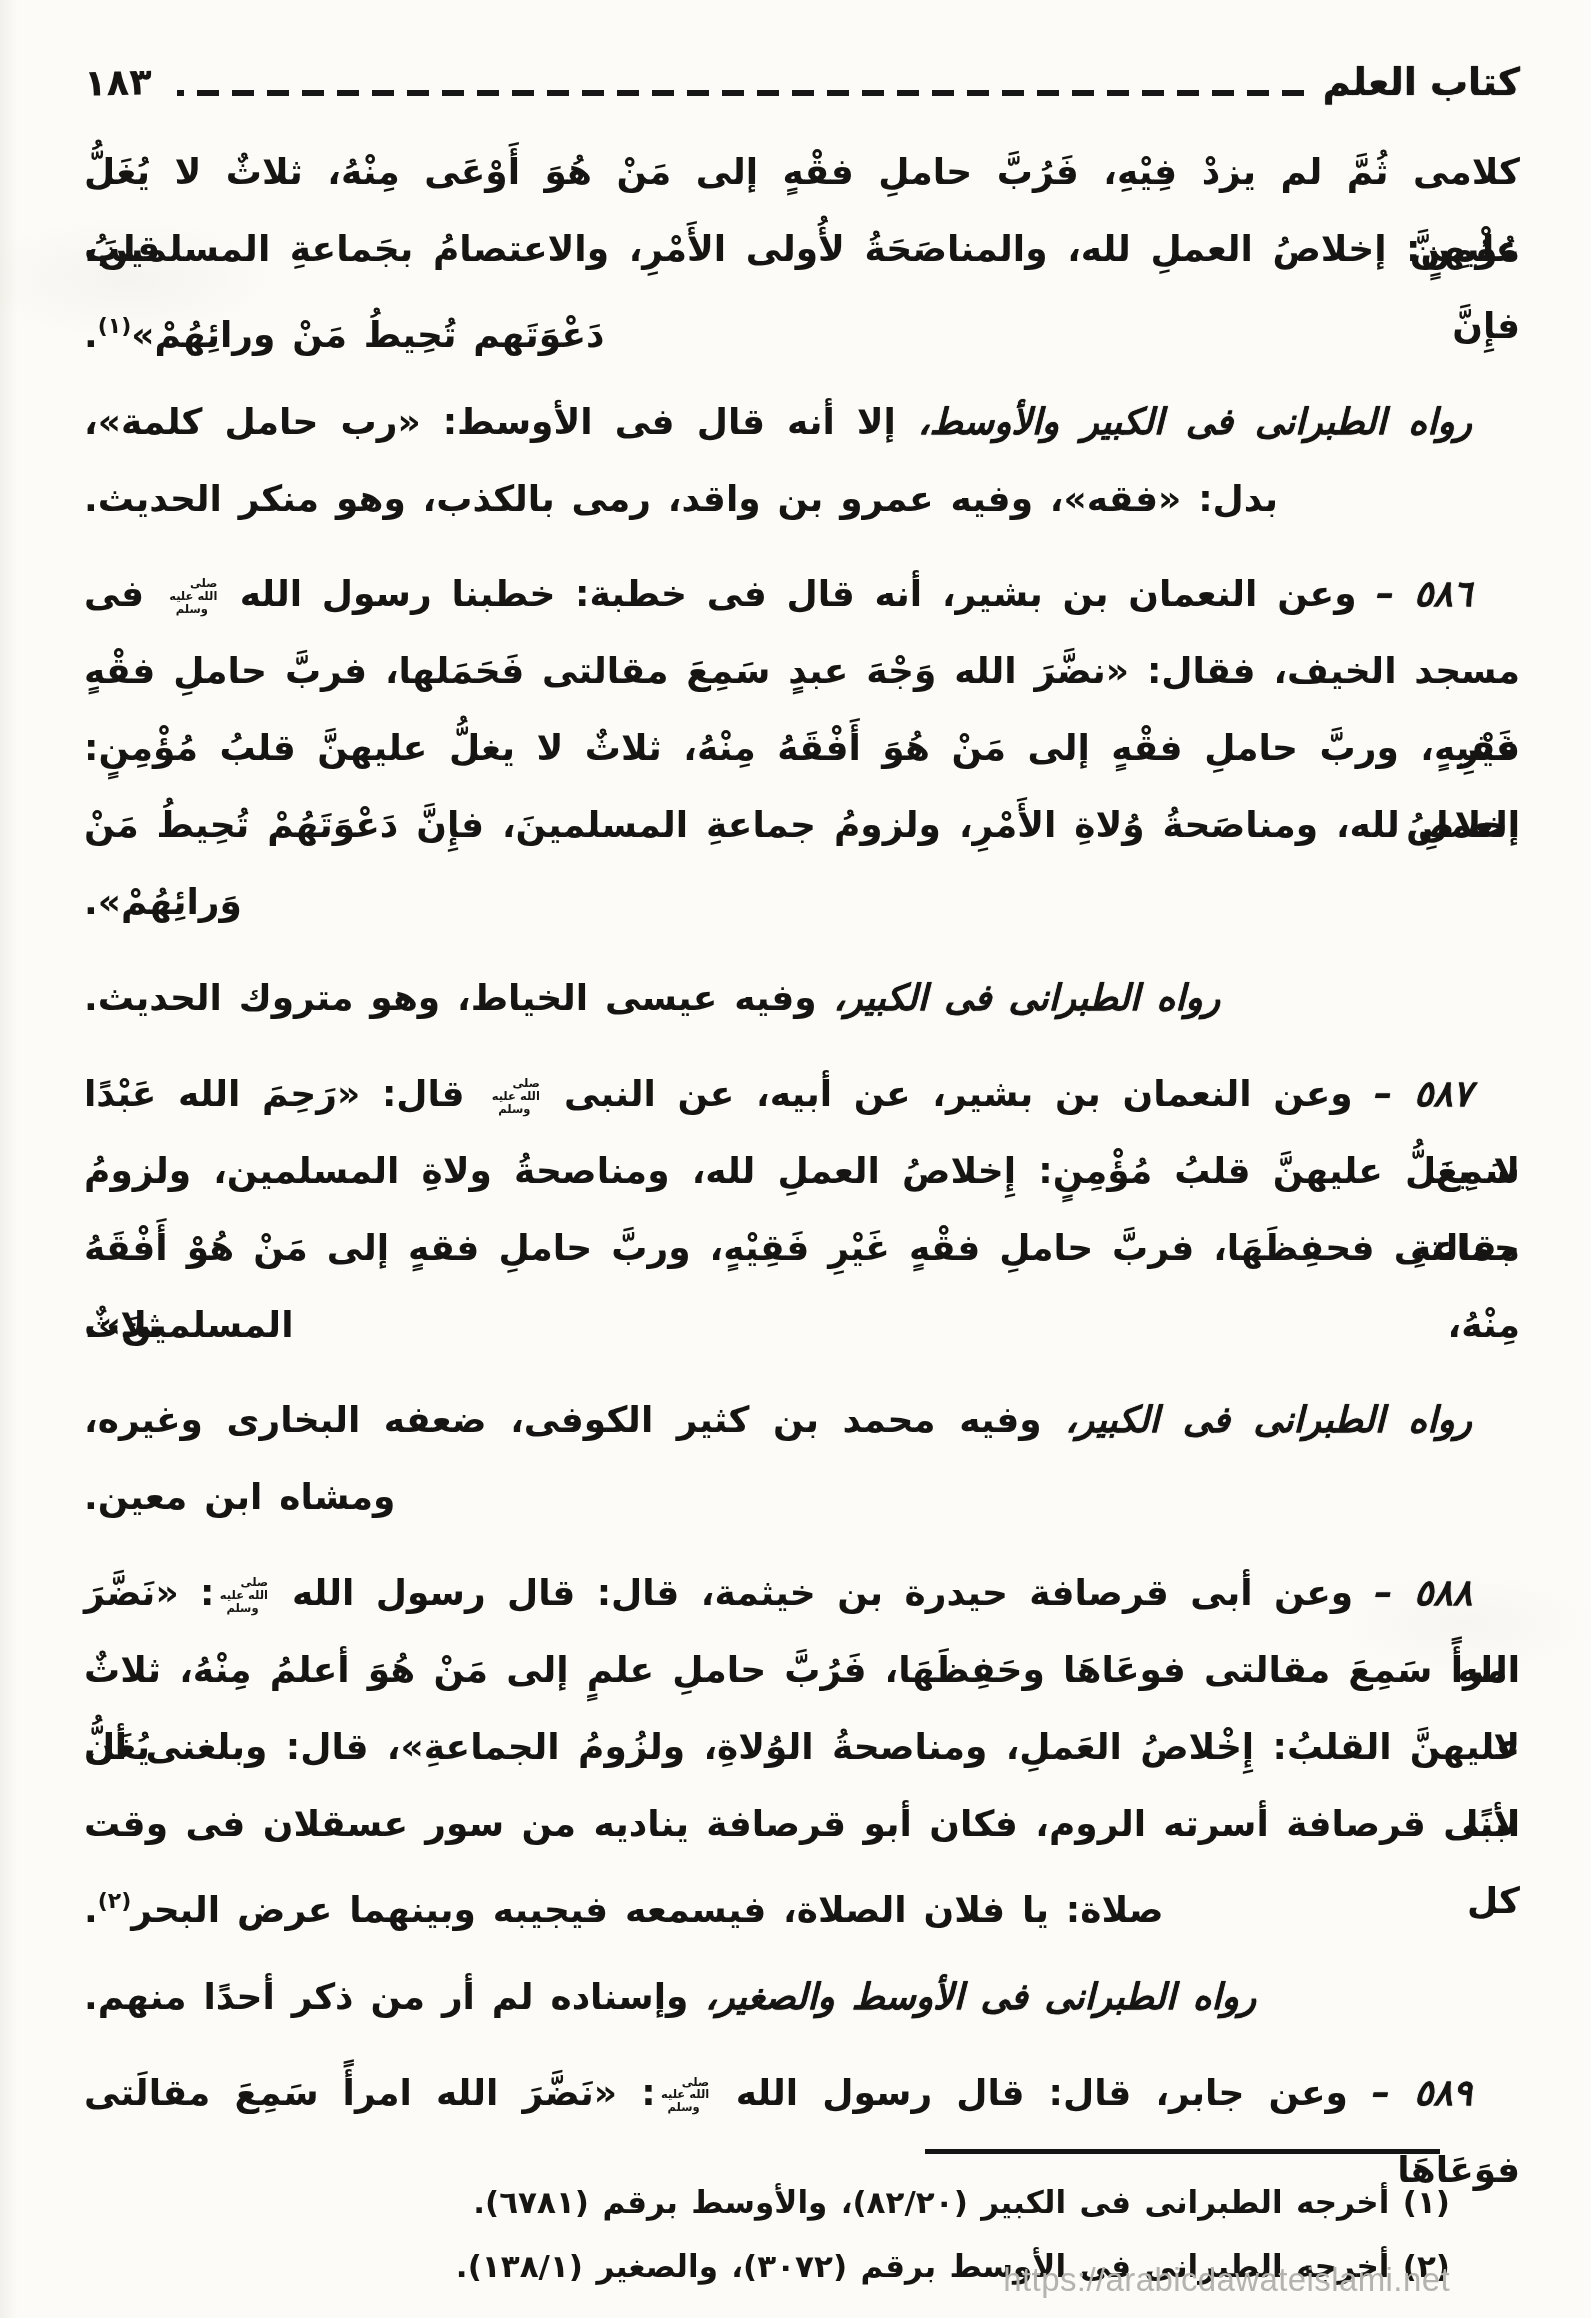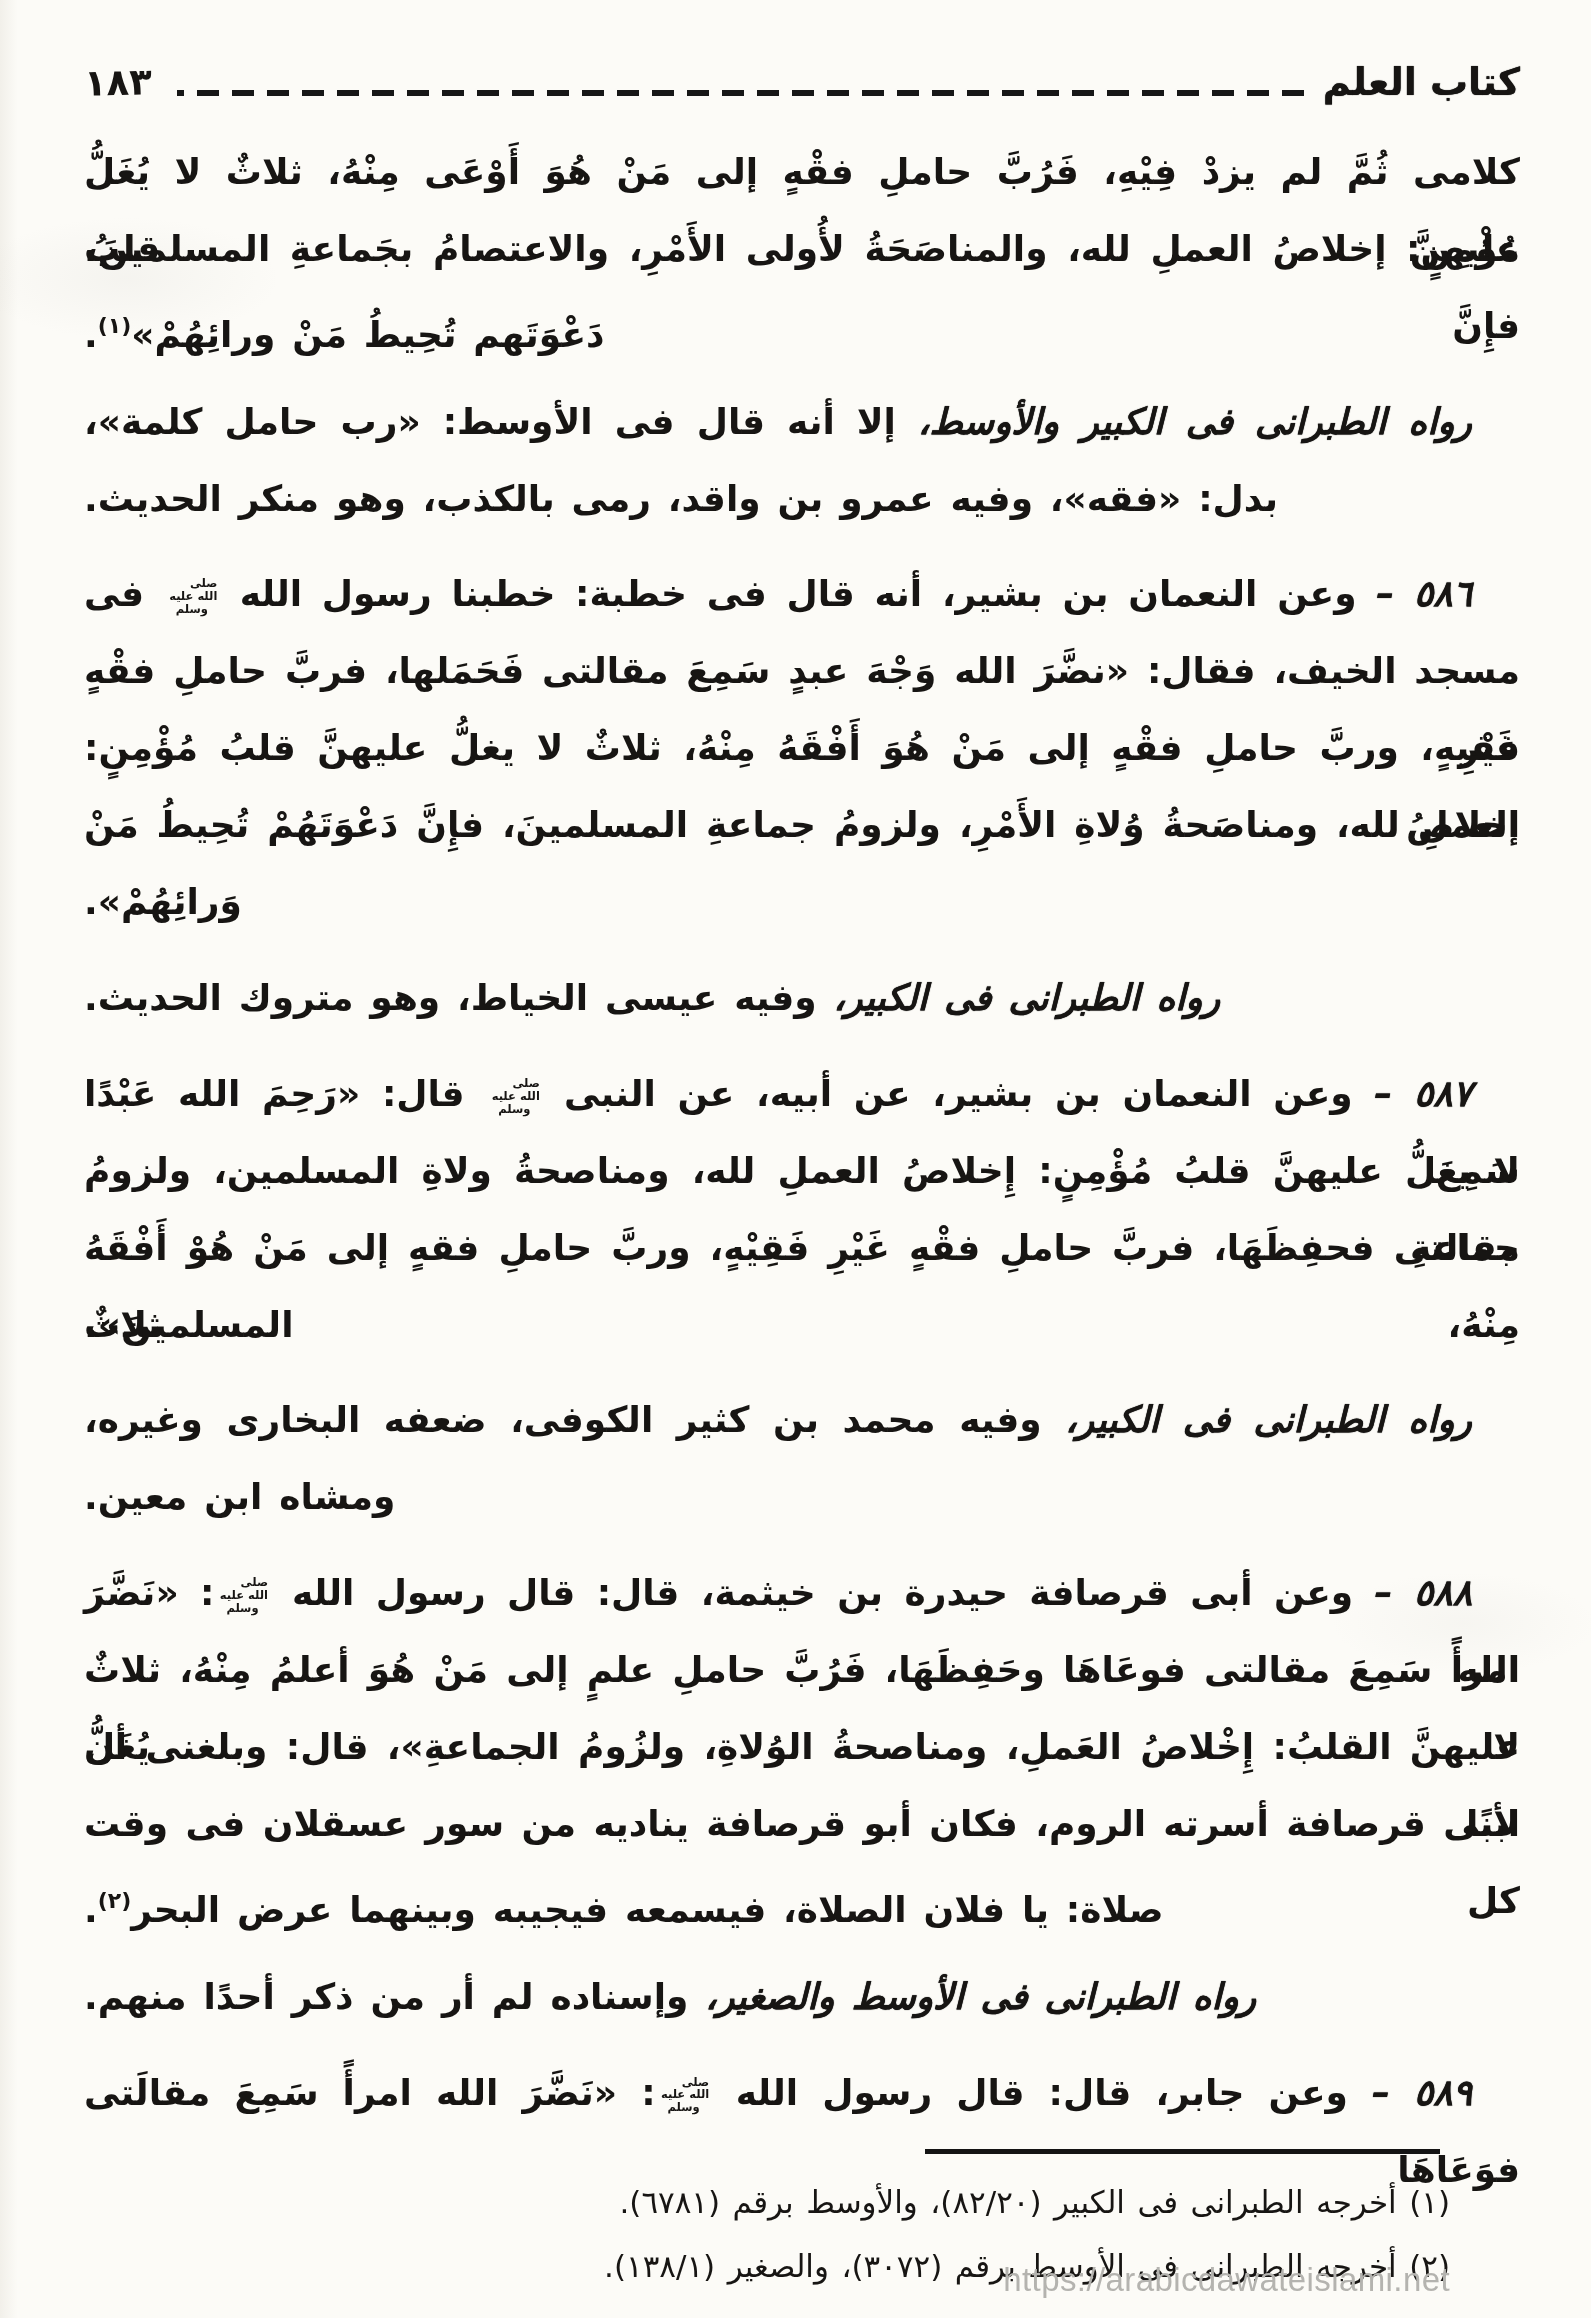--- a/index.html
+++ b/index.html
@@ -40,21 +40,21 @@
   .sup{font-size:22px;vertical-align:13.6px;word-spacing:0;}
   .saw{
     display:inline-block;width:51px;
     font-size:11.5px;line-height:1.12;font-weight:bold;
     text-align:right;vertical-align:-6.8px;
     margin:0 2.6px;white-space:normal;text-align-last:center;
     word-spacing:0;text-indent:0;
   }
   .fnsep{height:5.1px;width:515px;background:#141414;margin:18.7px 151px 0 0;}
   .footnotes{margin:15.3px 141px 0 0;}
-  .fn{font-size:31px;font-weight:normal;line-height:64px;text-align:right;word-spacing:2.6px;}
+  .fn{font-size:31px;font-weight:bold;line-height:64px;text-align:right;word-spacing:2.6px;}
   .watermark{
     position:absolute;right:141px;bottom:20.4px;
     direction:ltr;
     font-family:"Liberation Sans",sans-serif;
     font-size:33px;color:#b4b3af;letter-spacing:0.4px;
     font-weight:normal;
     margin-top:36px;
   }
 </style>
 </head>

